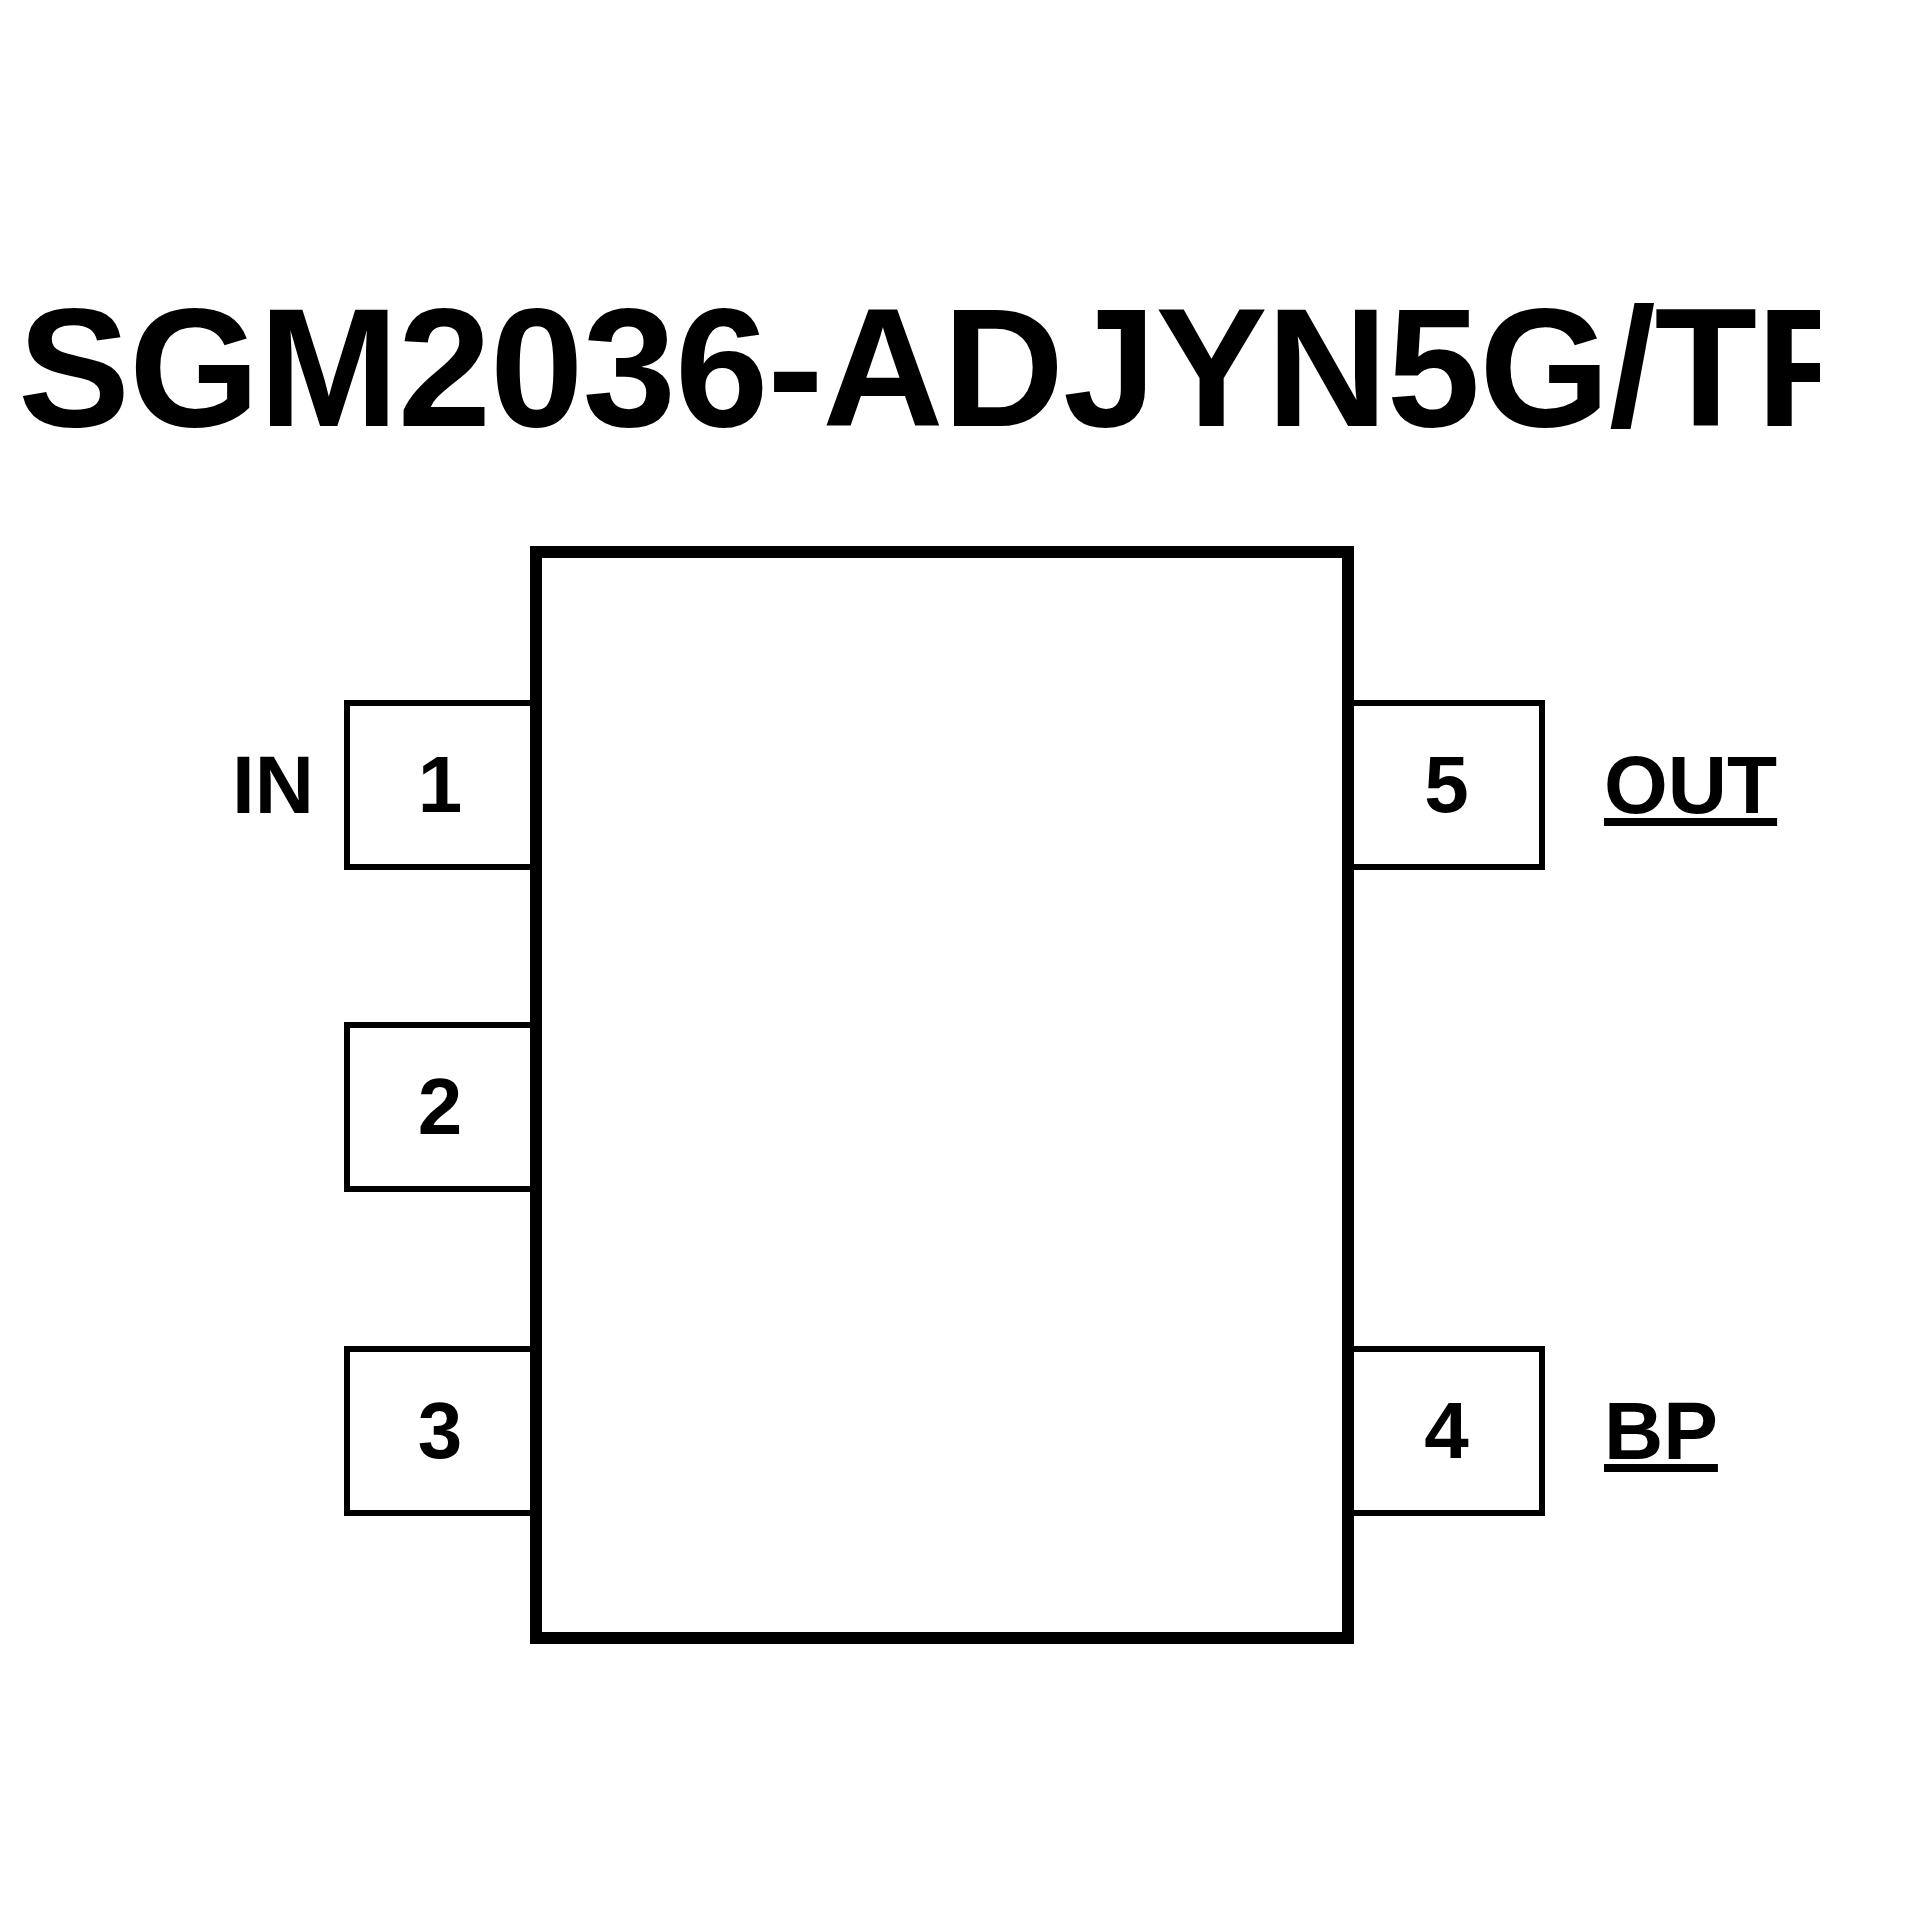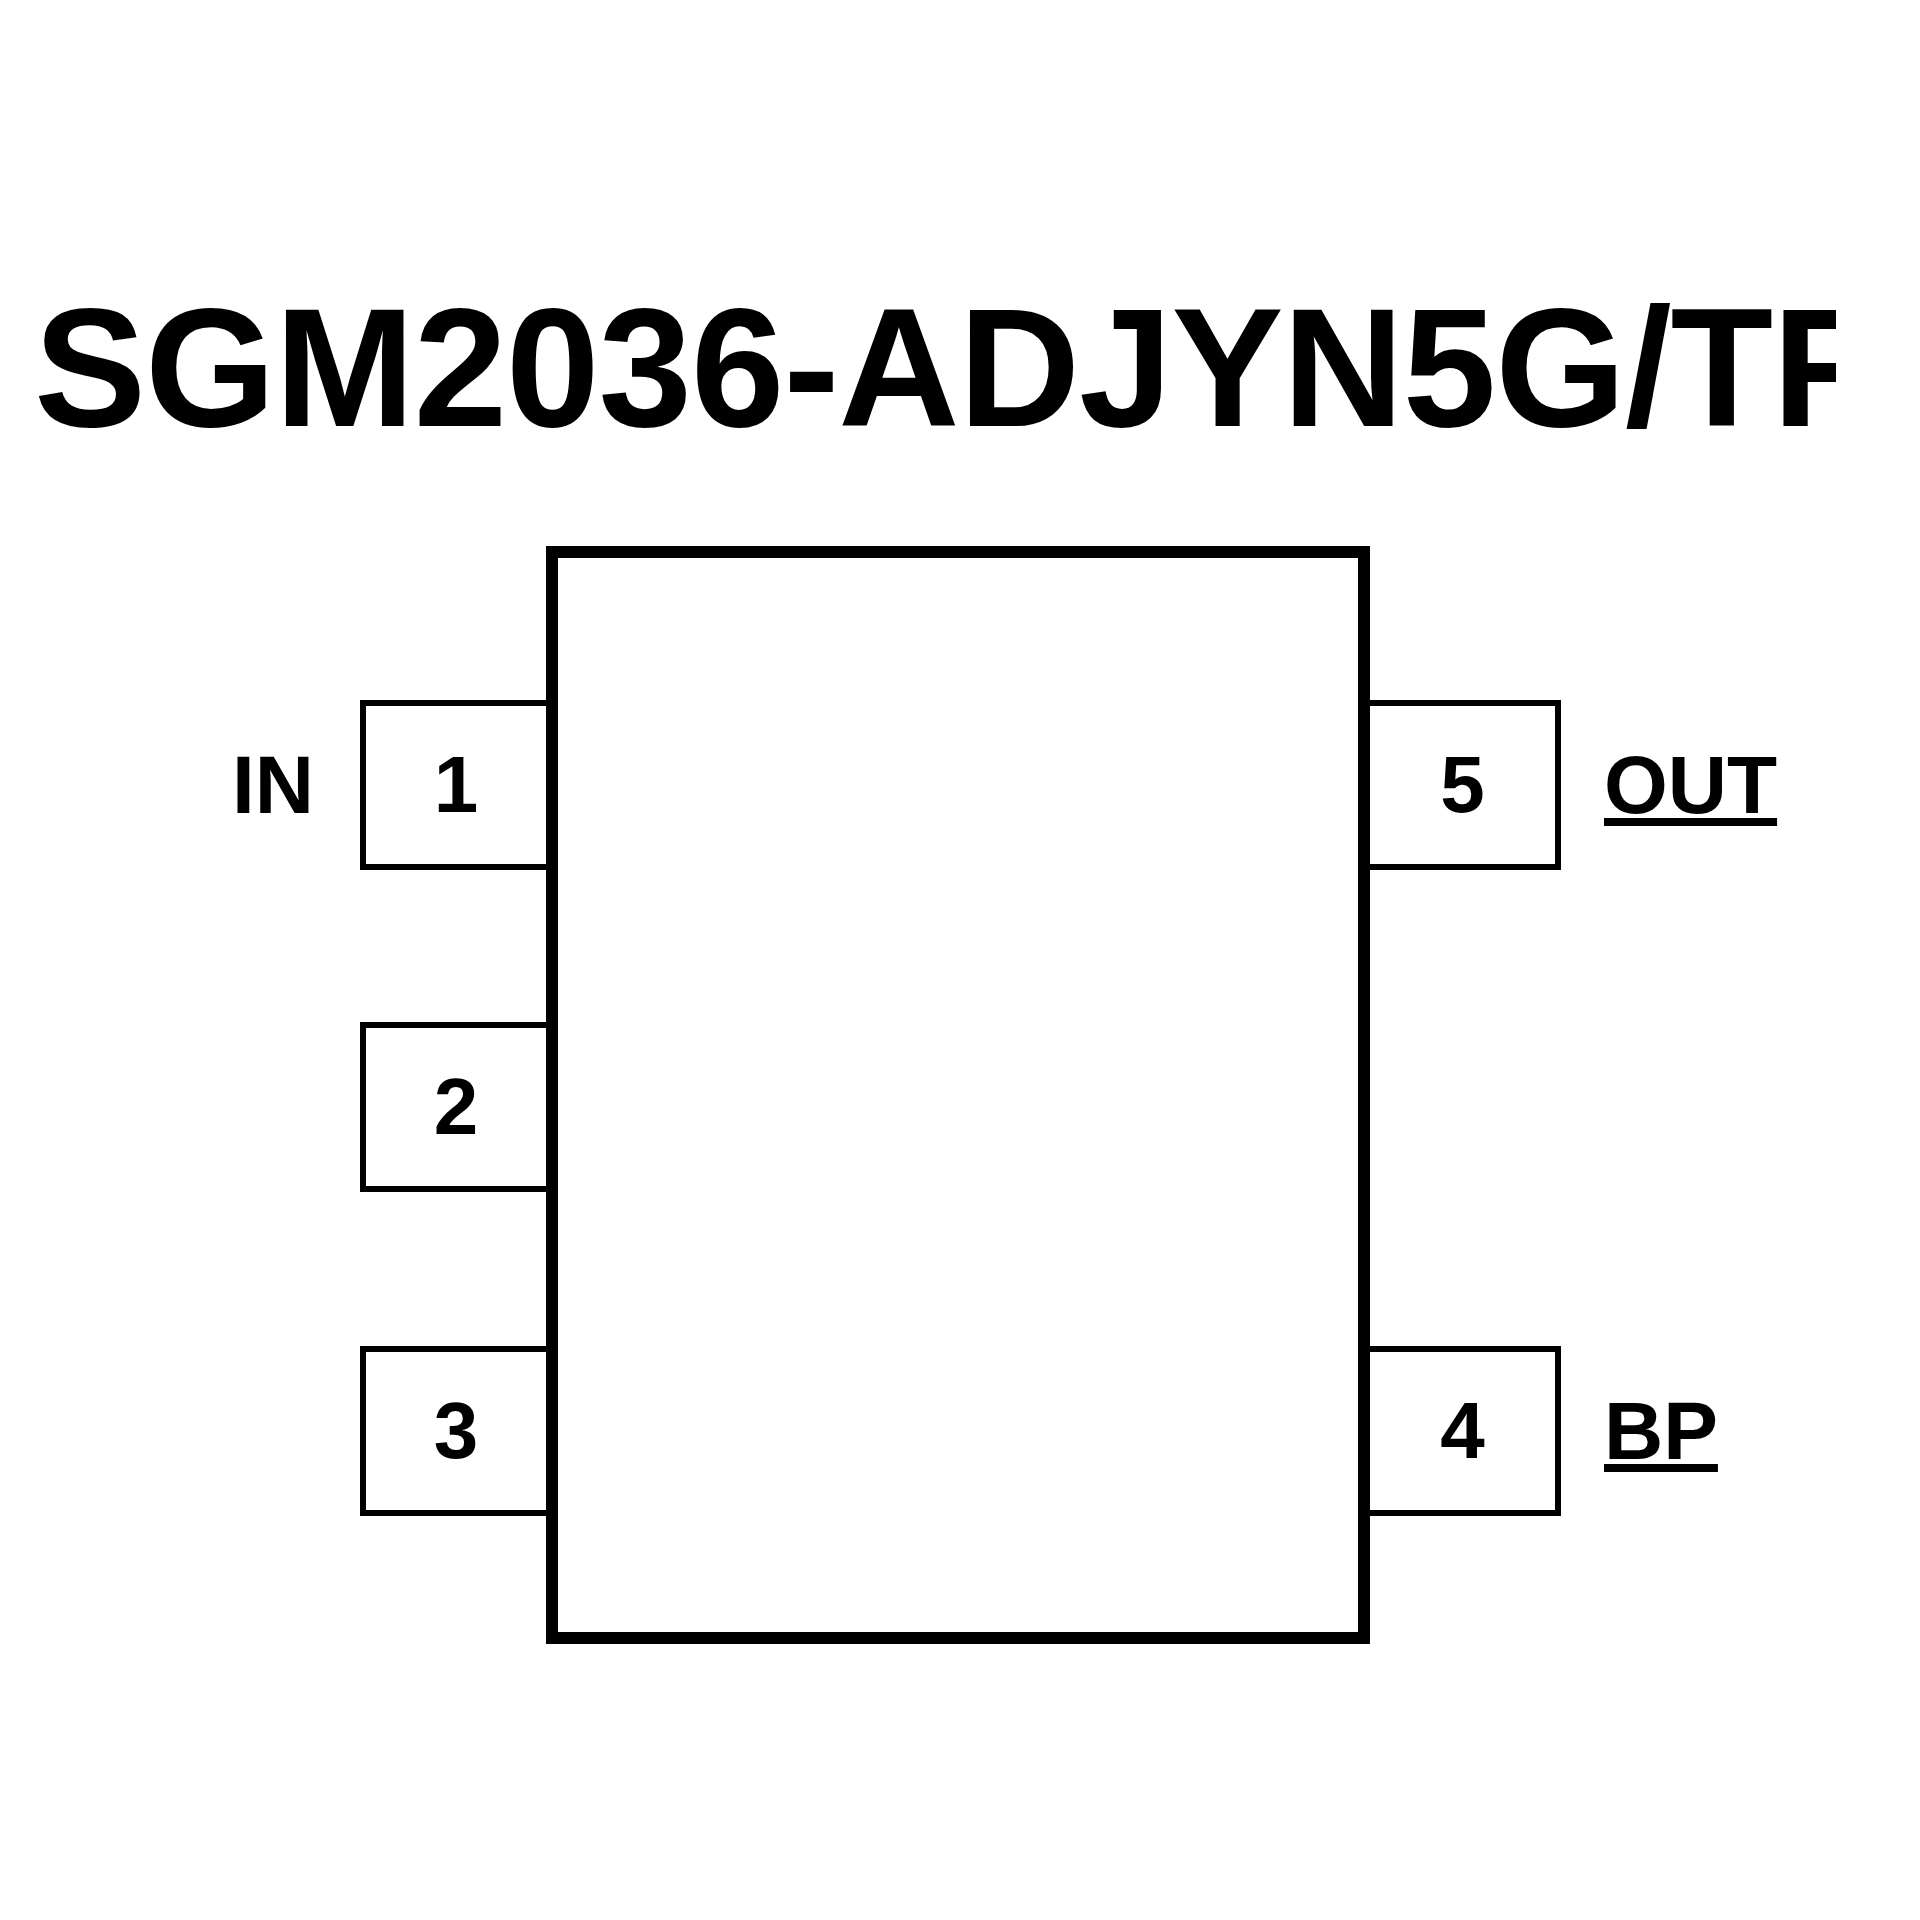--- a/index.html
+++ b/index.html
@@ -8,21 +8,20 @@
     background: #ffffff;
   }
   .canvas {
     position: relative;
     width: 1820px;
     height: 1920px;
     background: #ffffff;
     font-family: "Liberation Sans", sans-serif;
     color: #000000;
     overflow: hidden;
-    margin-left: 16px;
   }
   .title {
     position: absolute;
     left: 18px;
     top: 284px;
     font-size: 168px;
     font-weight: 700;
     letter-spacing: -1px;
     line-height: 1;
     white-space: nowrap;
@@ -66,20 +65,21 @@
     line-height: 1;
     color: #000000;
   }
   .pin-label {
     position: absolute;
     font-size: 82px;
     font-weight: 700;
     line-height: 100px;
     color: #000000;
     white-space: nowrap;
+    padding-left: 16px;
   }
   .pin-label.lbl-left {
     left: 0;
     width: 298px;
     text-align: right;
   }
   .pin-label.lbl-right {
     left: 1588px;
     text-align: left;
     text-decoration: underline;

